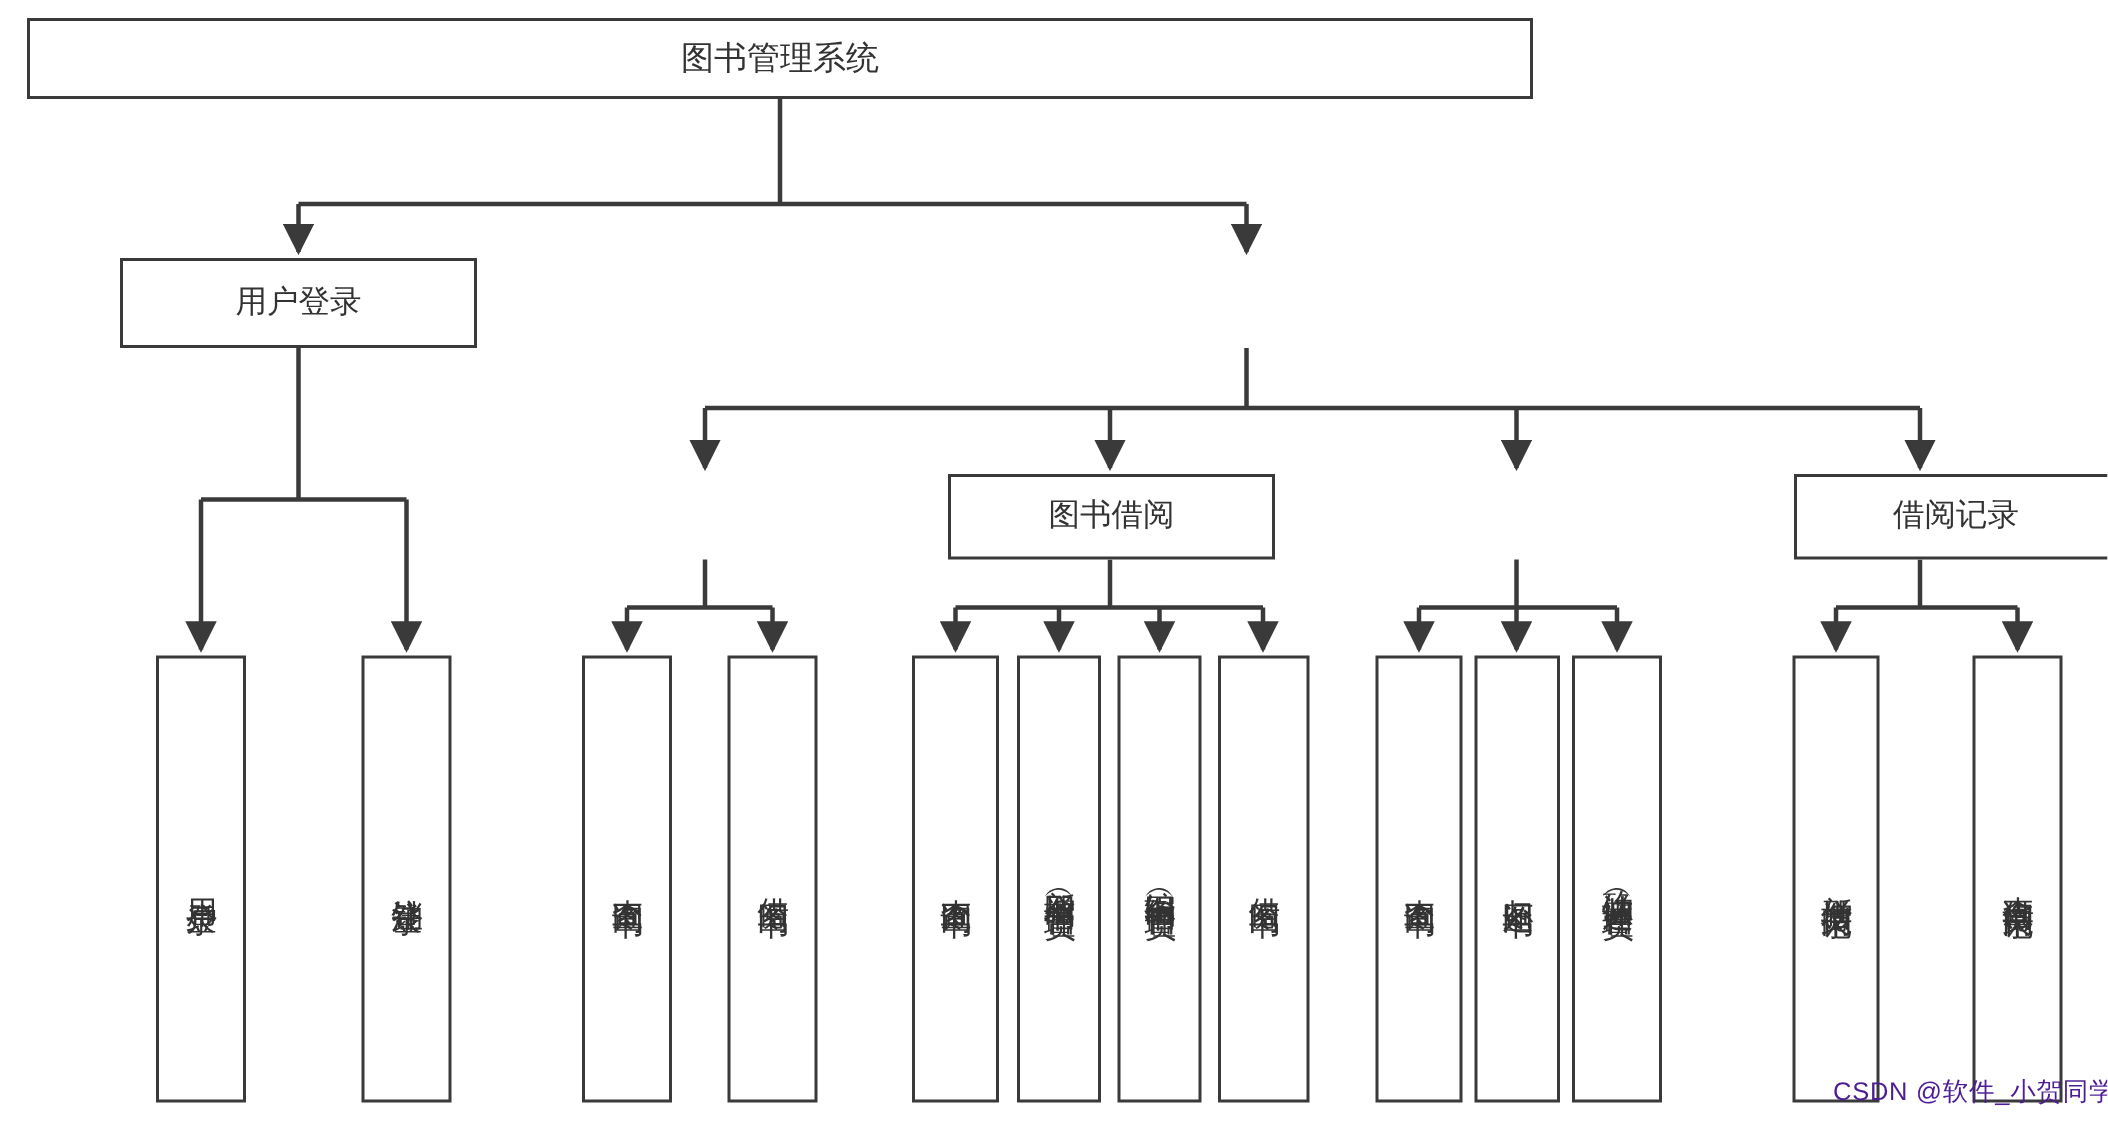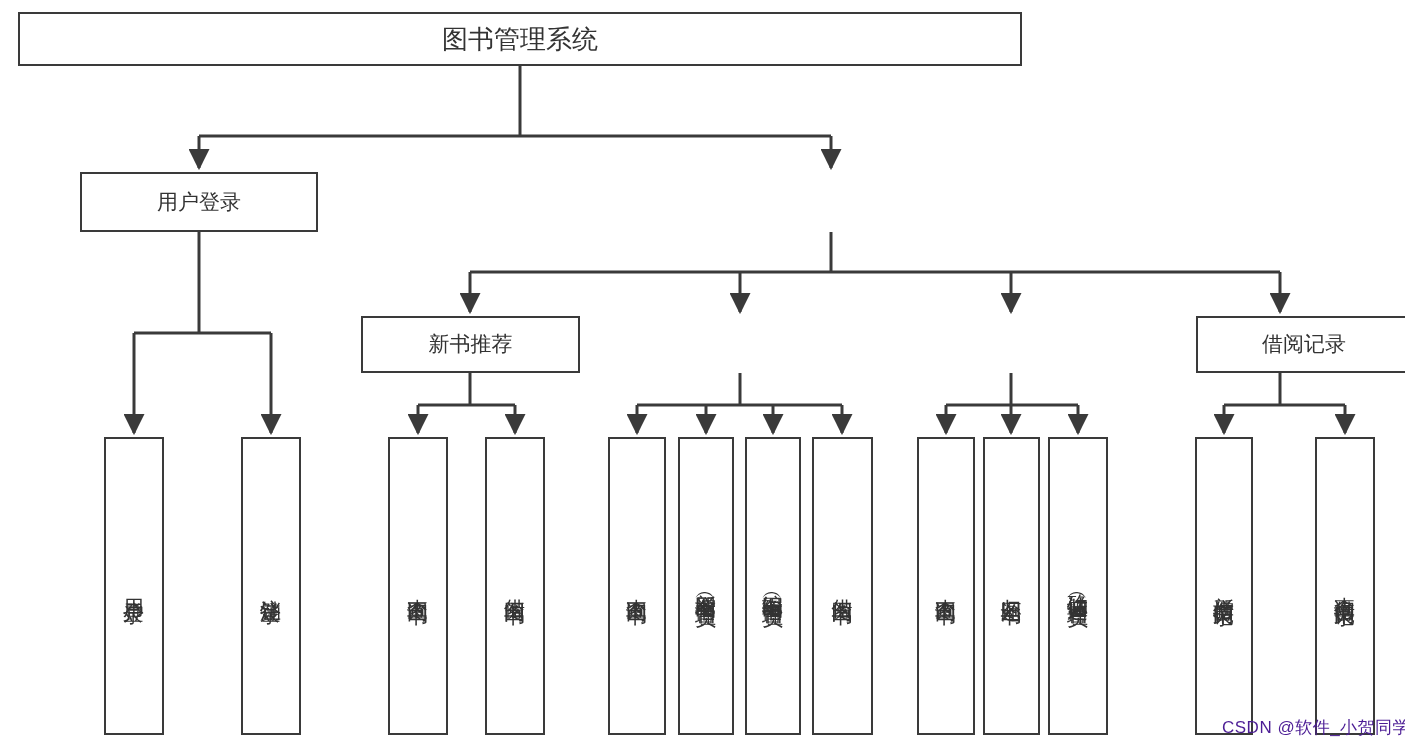--- a/index.html
+++ b/index.html
@@ -38,21 +38,21 @@
     display: block;
     text-align: center;
     line-height: 1.18;
     white-space: pre-line;
   }
   
   .node.horiz .lbl {
     font-size: 21px;
   }
   .node.root .lbl {
-    font-size: 26px;
+    font-size: 22px;
   }
   
   .node.vert {
     align-items: center;
     justify-content: center;
   }
   .node.vert .lbl {
     writing-mode: vertical-rl;
     text-orientation: upright;
     font-size: 21px;
@@ -128,22 +128,22 @@
   </svg>
 
   <div class="node horiz root" style="left:18px; top:12px; width:1004px; height:54px;">
     <span class="lbl">图书管理系统</span>
   </div>
 
   <div class="node horiz" style="left:80px; top:172px; width:238px; height:60px;">
     <span class="lbl">用户登录</span>
   </div>
 
-  <div class="node horiz" style="left:361px; top:316px; width:219px; height:57px;">
-    <span class="lbl">新书推荐</span>
+  <div class="node horiz" style="left:632px; top:316px; width:218px; height:57px;">
+    <span class="lbl">图书借阅</span>
   </div>
   <div class="node horiz" style="left:1172px; top:316px; width:216px; height:57px;margin-left:24px;">
     <span class="lbl">借阅记录</span>
   </div>
 
   <div class="node vert" style="left:104px; top:437px; width:60px; height:298px;">
     <span class="lbl">用户登录</span>
   </div>
   <div class="node vert" style="left:241px; top:437px; width:60px; height:298px;">
     <span class="lbl">注销登录</span>

